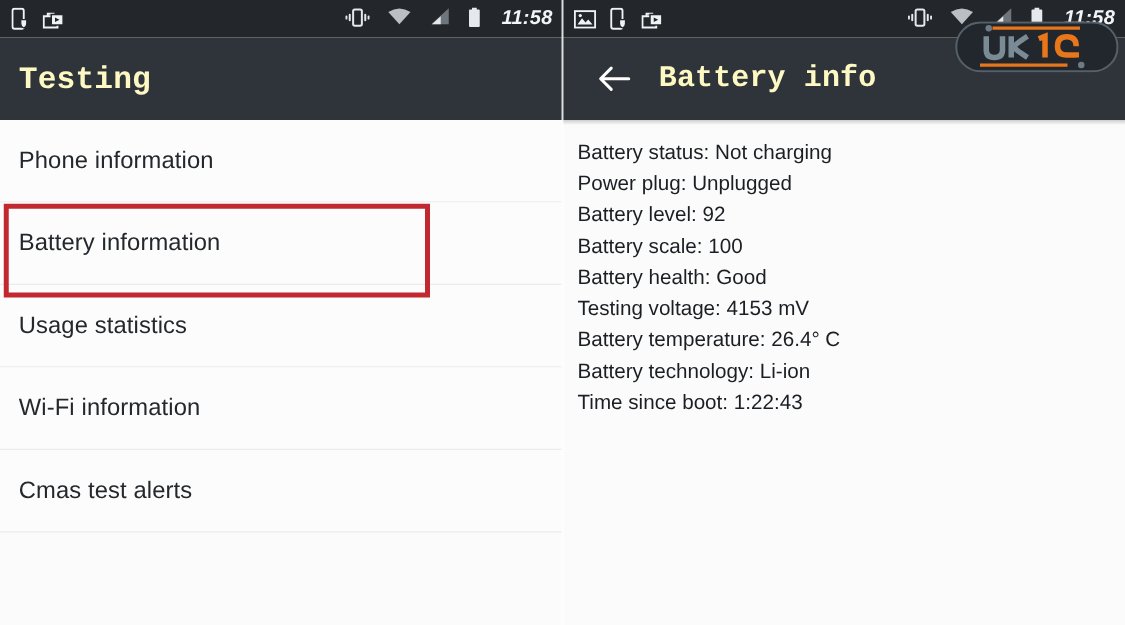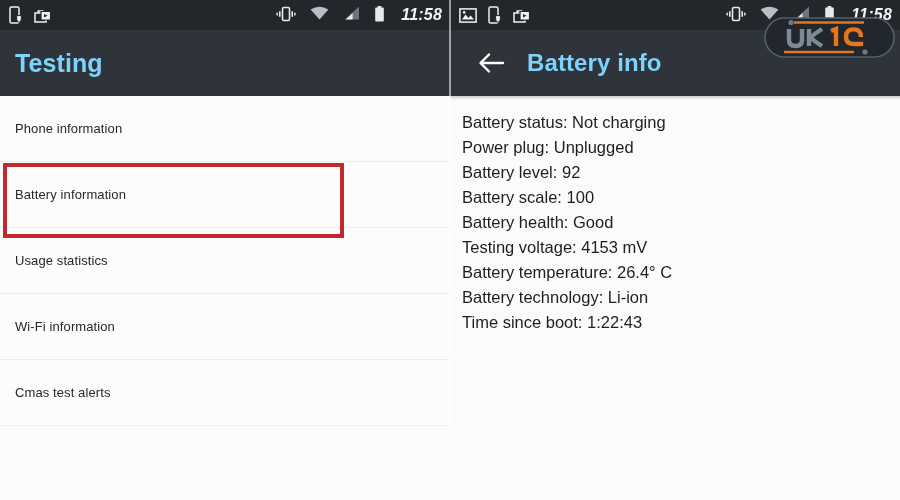--- a/index.html
+++ b/index.html
@@ -68,25 +68,26 @@
     position: relative;
     height: 66px;
     background: #2e3439;
     display: flex;
     align-items: center;
     box-sizing: border-box;
   }
   .app-bar.left-bar  { padding-left: 15px; }
   .app-bar.right-bar { padding-left: 26px; }
   .app-title {
-    color: #7dd3fc;
+    color: #fef9c3;
     font-size: 25px;
     font-weight: 700;
     letter-spacing: 0.1px;
     white-space: nowrap;
+    font-family: Liberation Mono, monospace;
   }
   .app-title.small { font-size: 24px; }
   .back-arrow {
     width: 30px;
     height: 30px;
     margin-right: 21px;
     flex: 0 0 auto;
   }
   .bar-shadow {
     position: absolute;
@@ -107,21 +108,21 @@
     position: relative;
     height: 66px;
     display: flex;
     align-items: center;
     padding-left: 15px;
     box-sizing: border-box;
     border-bottom: 1px solid #ececed;
     background: #fcfcfc;
   }
   .list-item-label {
-    font-size: 13px;
+    font-size: 19px;
     color: #24282c;
     letter-spacing: 0.1px;
     white-space: nowrap;
   }
 
   
   .highlight-box {
     position: absolute;
     left: 3px;
     top: 163px;

